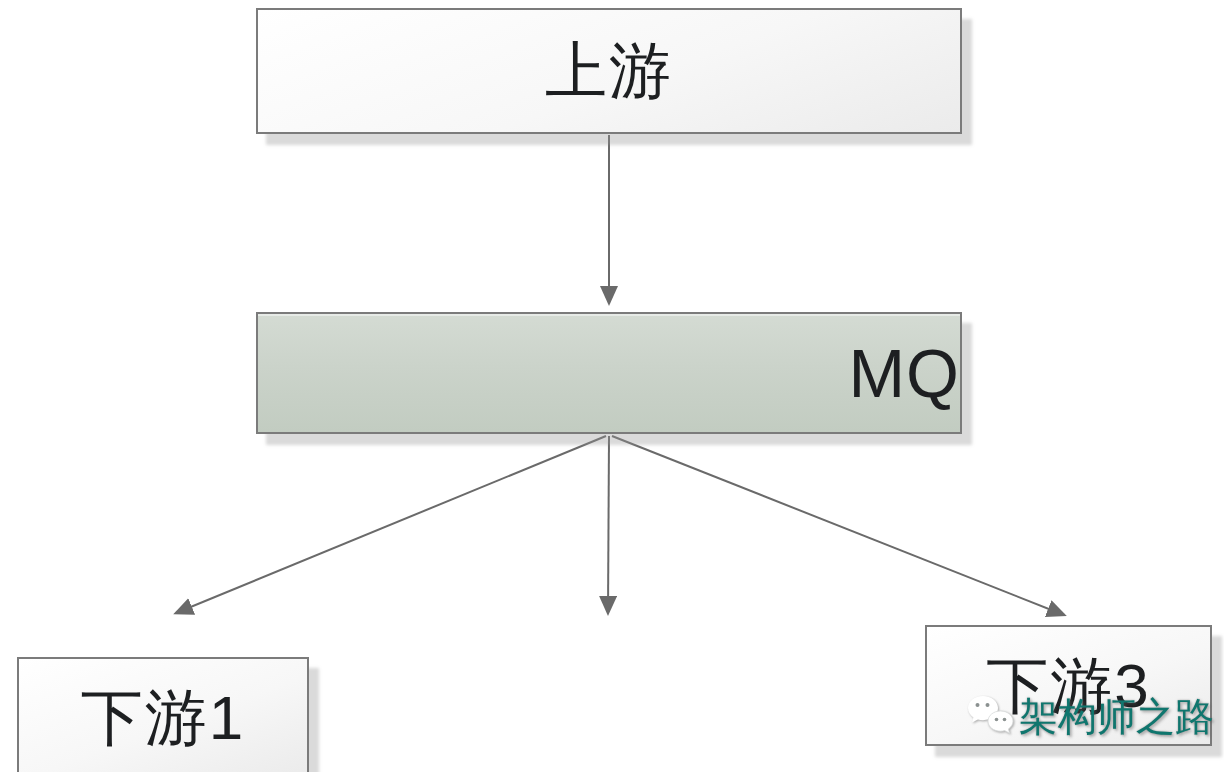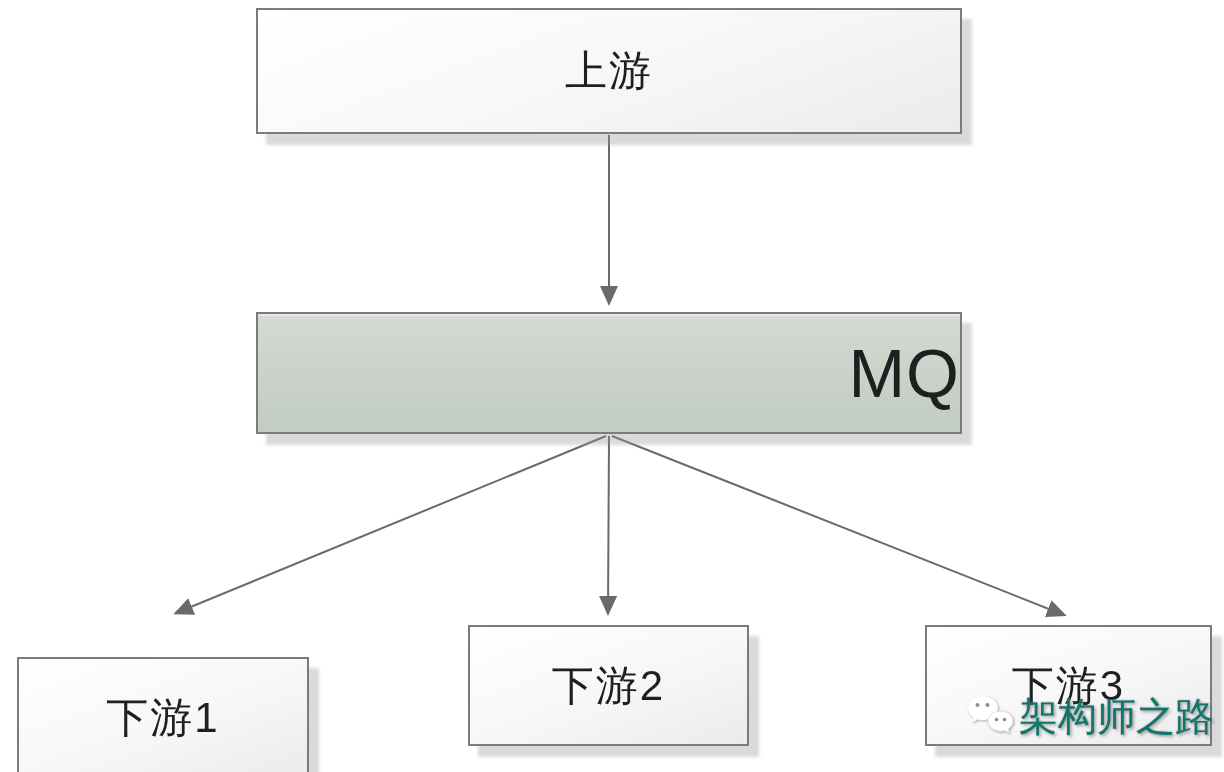--- a/index.html
+++ b/index.html
@@ -25,21 +25,21 @@
   }
   .node {
     position: absolute;
     display: flex;
     align-items: center;
     justify-content: center;
     border: 2px solid #7b7b7b;
     background: linear-gradient(160deg, #ffffff 0%, #f7f7f7 55%, #ebebeb 100%);
     box-shadow: 10px 11px 3px rgba(150, 150, 150, 0.35);
     color: #1d1f21;
-    font-size: 42px;
+    font-size: 62px;
     line-height: 1;
     letter-spacing: 2px;
     box-sizing: border-box;
     white-space: nowrap;
   }
   .node-mq {
     background: linear-gradient(180deg, #d4dbd3 0%, #cbd3ca 45%, #c2ccc1 100%);
     box-shadow: 10px 11px 3px rgba(150, 150, 150, 0.35), inset 0 2px 0 rgba(255,255,255,0.45);
     font-size: 68px;
     letter-spacing: 1px;
@@ -90,23 +90,20 @@
   </div>
 
   <div class="node node-mq node-mq-pos">
     <span>MQ</span>
   </div>
 
   <div class="node node-d1">
     <span>下游1</span>
   </div>
 
-  <div class="node node-d2">
-    <span>下游2</span>
-  </div>
 
   <div class="node node-d3">
     <span>下游3</span>
   </div>
 
   <div class="watermark">
     <svg class="wm-icon" width="48" height="44" viewBox="0 0 48 44" xmlns="http://www.w3.org/2000/svg">
 
       <path d="M17 2 C8.7 2 2 7.4 2 14.1 C2 17.9 4.1 21.2 7.4 23.4 L6 28.5 L11.9 25.4 C13.5 25.9 15.2 26.2 17 26.2 C25.3 26.2 32 20.8 32 14.1 C32 7.4 25.3 2 17 2 Z" fill="#ffffff"></path>
       <circle cx="11.5" cy="11" r="2" fill="#8b9190"></circle>

